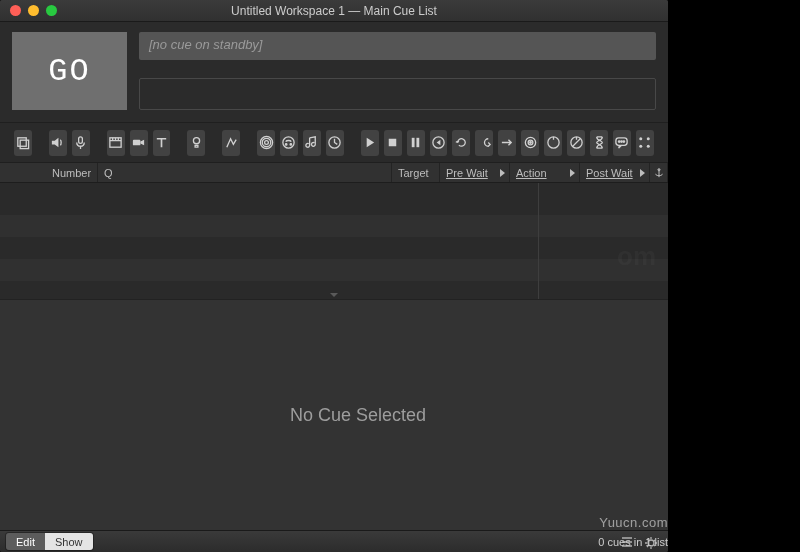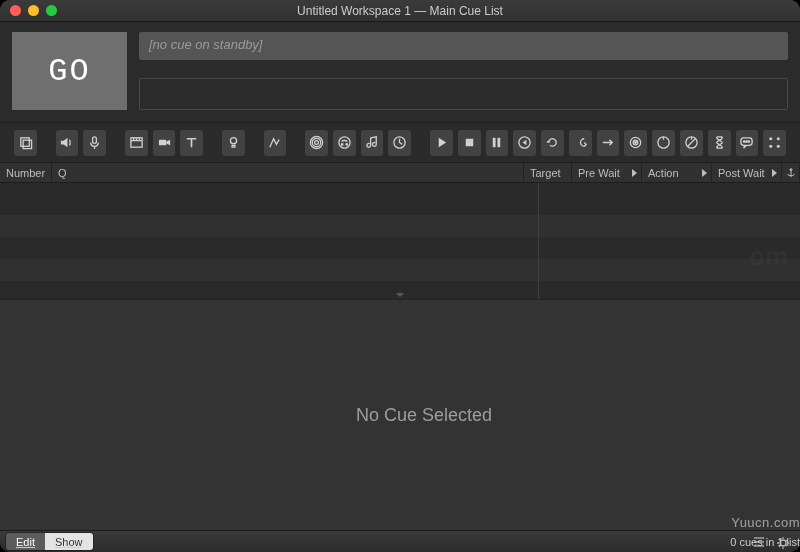--- a/index.html
+++ b/index.html
@@ -1,17 +1,17 @@
 <!DOCTYPE html>
 <html><head>
 <meta charset="utf-8">
 <style>
   *{box-sizing:border-box;margin:0;padding:0;font-family:-apple-system,BlinkMacSystemFont,"Helvetica Neue",Arial,sans-serif;user-select:none;}
   html,body{width:800px;height:552px;background:#000;}
-  .window{width:800px;height:552px;background:#2b2b2b;display:flex;flex-direction:column;border-radius:10px;overflow:hidden;position:relative;}
+  .window{width:668px;height:552px;background:#2b2b2b;display:flex;flex-direction:column;border-radius:2px;overflow:hidden;position:relative;}
   
   .titlebar{height:22px;background:linear-gradient(#3b3b3b,#303030);display:flex;align-items:center;position:relative;border-bottom:1px solid #1a1a1a;}
   .traffic{display:flex;gap:7px;padding-left:10px;}
   .dot{width:11px;height:11px;border-radius:50%;}
   .dot.r{background:#ff5f57;}
   .dot.y{background:#ffbd2e;}
   .dot.g{background:#28c940;}
   .title{position:absolute;left:0;right:0;text-align:center;font-size:12px;color:#ccc;pointer-events:none;}
   
   .header{display:flex;padding:10px 12px 12px 12px;gap:12px;border-bottom:1px solid #1f1f1f;}
@@ -22,40 +22,40 @@
   
   .toolbar{height:40px;background:#2a2a2a;border-bottom:1px solid #1f1f1f;display:flex;align-items:center;padding:0 14px;gap:5px;}
   .tb{width:26px;height:26px;background:#424242;border-radius:3px;display:flex;align-items:center;justify-content:center;color:#c8c8c8;cursor:pointer;}
   .tb svg{width:15px;height:15px;display:block;}
   .tb svg *{stroke:#d0d0d0;stroke-width:1.4;fill:none;}
   .tb.fill svg *{fill:#d0d0d0;stroke:none;}
   .gap{width:10px;}
   
   .cols{height:20px;background:#313131;border-bottom:1px solid #1d1d1d;display:flex;align-items:center;font-size:11px;color:#bdbdbd;}
   .col{height:100%;display:flex;align-items:center;padding-left:6px;border-right:1px solid #232323;}
-  .col.num{width:52px;}
+  .col.num{width:52px;margin-left:46px;}
   .col.q{flex:1;}
   .col.tgt{width:48px;}
-  .col.w{width:70px;justify-content:space-between;padding-right:4px;}
+  .col.w{width:70px;justify-content:space-between;padding-right:4px;text-decoration:underline;}
   .col.w .chev{margin-left:auto;}
   .col.last{width:18px;justify-content:center;padding:0;}
   .chev{width:0;height:0;border-left:5px solid #bdbdbd;border-top:4px solid transparent;border-bottom:4px solid transparent;}
   
   .list{height:116px;background:#2a2a2a;position:relative;}
   .list .stripe{position:absolute;left:0;right:0;height:22px;background:#303030;}
   .list .stripe.s1{top:32px;}
   .list .stripe.s2{top:76px;}
   .list .vline{position:absolute;top:0;bottom:0;left:538px;width:1px;background:#3e3e3e;}
   .list .faint{position:absolute;right:12px;top:58px;color:rgba(180,180,180,0.05);font-size:26px;font-weight:600;}
   .list .tiny-caret{position:absolute;left:50%;transform:translateX(-50%);bottom:2px;width:0;height:0;border-top:4px solid #5a5a5a;border-left:4px solid transparent;border-right:4px solid transparent;}
   
   .inspector{flex:1;background:#333;border-top:1px solid #222;display:flex;align-items:center;justify-content:center;padding-left:48px;}
   .nosel{color:#9d9d9d;font-size:18px;}
   
-  .footer{height:22px;background:linear-gradient(#3a3a3a,#2c2c2c);border-top:1px solid #1a1a1a;display:flex;align-items:center;font-size:11px;color:#ccc;position:relative;text-decoration:underline;}
+  .footer{height:22px;background:linear-gradient(#3a3a3a,#2c2c2c);border-top:1px solid #1a1a1a;display:flex;align-items:center;font-size:11px;color:#ccc;position:relative;}
   .seg{display:flex;height:17px;margin-left:6px;border-radius:3px;overflow:hidden;box-shadow:0 0 0 1px rgba(0,0,0,0.3);}
   .seg .b{padding:0 10px;display:flex;align-items:center;font-size:11px;cursor:pointer;}
   .seg .b.active{background:#5c5c5c;color:#fff;}
   .seg .b.inactive{background:#e4e4e4;color:#333;}
   .footer .status{position:absolute;left:0;right:0;text-align:right;pointer-events:none;}
   .footer .ricon{margin-right:10px;color:#b0b0b0;cursor:pointer;font-size:12px;}
   .footer .ricon svg{width:14px;height:14px;display:block;}
   .footer .ricon svg *{stroke:#b0b0b0;fill:none;stroke-width:1.3;}
   .watermark{position:absolute;right:0;bottom:22px;color:rgba(230,230,230,0.6);font-size:13px;letter-spacing:0.5px;pointer-events:none;}
   .anchor{width:10px;height:10px;}

